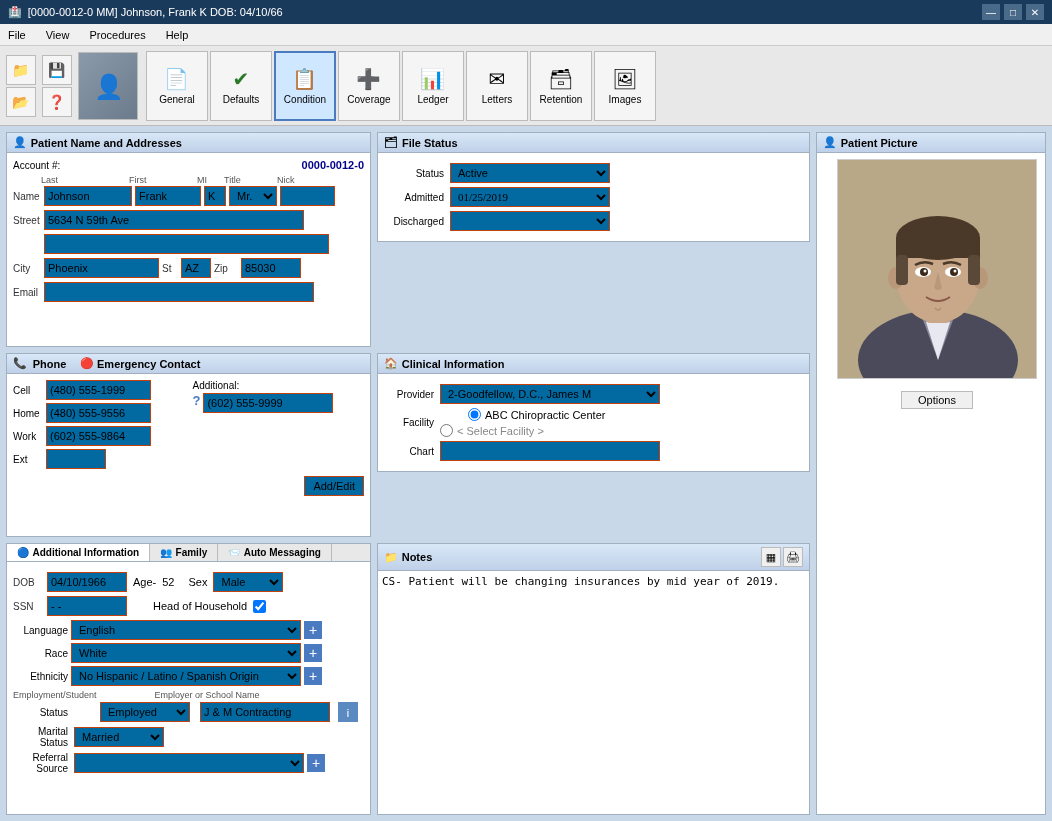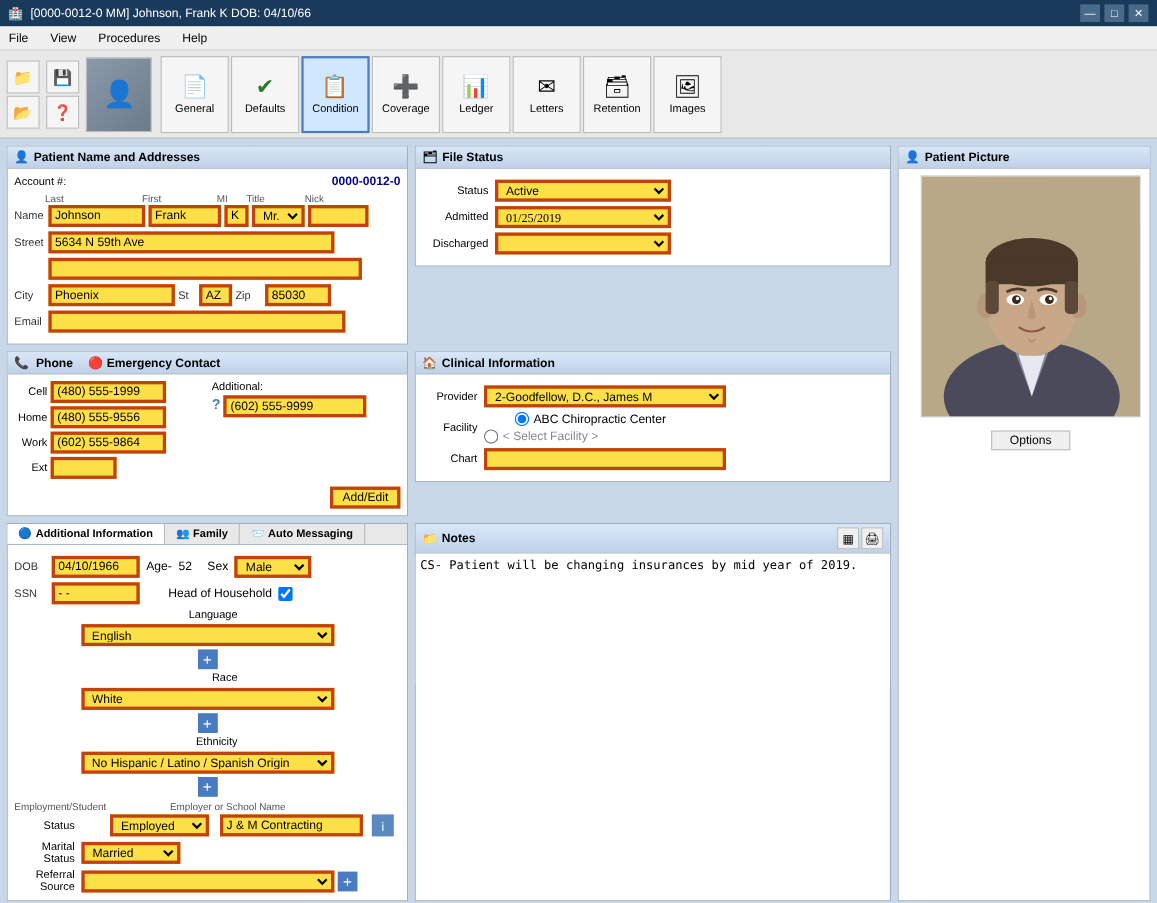--- a/index.html
+++ b/index.html
@@ -83,38 +83,38 @@
 
     
     .name-panel { grid-column: 1; grid-row: 1; }
     .account-row { display: flex; justify-content: space-between; align-items: center; margin-bottom: 4px; }
     .account-label { font-size: 10px; }
     .account-num { font-weight: bold; color: #00008b; font-size: 11px; }
 
     .field-row { display: flex; align-items: center; gap: 3px; margin-bottom: 4px; }
     .field-label { font-size: 10px; color: #333; min-width: 28px; }
     .field-sub-labels { display: flex; gap: 3px; margin-bottom: 1px; font-size: 9px; color: #555; }
-    .input-field { border: 3px solid #c2410c; background: #fde047; height: 20px; font-size: 11px; padding: 1px 3px; }
+    .input-field { border: 1px solid #c2410c; background: #0369a1; height: 20px; font-size: 11px; padding: 1px 3px; }
     select.input-field { height: 20px; }
     .street-input { width: 100%; }
     .phone-section { display: flex; gap: 8px; }
     .phone-labels-inputs { flex: 1; }
     .phone-row { display: flex; align-items: center; gap: 3px; margin-bottom: 3px; }
-    .phone-label { font-size: 10px; min-width: 30px; text-align: right; }
+    .phone-label { font-size: 10px; min-width: 30px; text-align: left; }
     .additional-box { flex: 1; }
     .additional-label { font-size: 10px; margin-bottom: 2px; }
     .additional-content { display: flex; align-items: flex-start; gap: 3px; }
     .help-icon { color: #4a7abf; font-weight: bold; font-size: 13px; }
     .add-edit-btn { display: block; margin-left: auto; margin-top: 4px; }
     .tab-row { display: flex; border-bottom: 1px solid #a0b0c0; background: #e8e8e8; }
     .tab-item { padding: 3px 10px; font-size: 10px; cursor: pointer; border-right: 1px solid #bbb; display: flex; align-items: center; gap: 3px; }
     .tab-item.active { background: white; font-weight: bold; }
     .dob-row { display: flex; gap: 6px; align-items: center; margin-bottom: 4px; margin-top: 4px; }
     .ssn-row { display: flex; gap: 6px; align-items: center; margin-bottom: 4px; }
-    .dropdown-row { display: flex; align-items: center; gap: 3px; margin-bottom: 3px; flex-direction: column; }
+    .dropdown-row { display: flex; align-items: center; gap: 3px; margin-bottom: 3px; }
     .dropdown-label { font-size: 10px; min-width: 55px; text-align: right; }
     .plus-btn { width: 18px; height: 18px; background: #4a7abf; color: white; border: none; cursor: pointer; font-size: 14px; display: flex; align-items: center; justify-content: center; }
     .employment-section { margin-top: 4px; }
     .employment-row { display: flex; gap: 6px; align-items: center; }
     .marital-row { display: flex; align-items: center; gap: 3px; margin-top: 4px; }
     .referral-row { display: flex; align-items: center; gap: 3px; margin-top: 4px; }
 
     
     .file-status-panel { grid-column: 2; grid-row: 1; }
     .status-row { display: flex; align-items: center; gap: 6px; margin-bottom: 4px; margin-top: 4px; }

